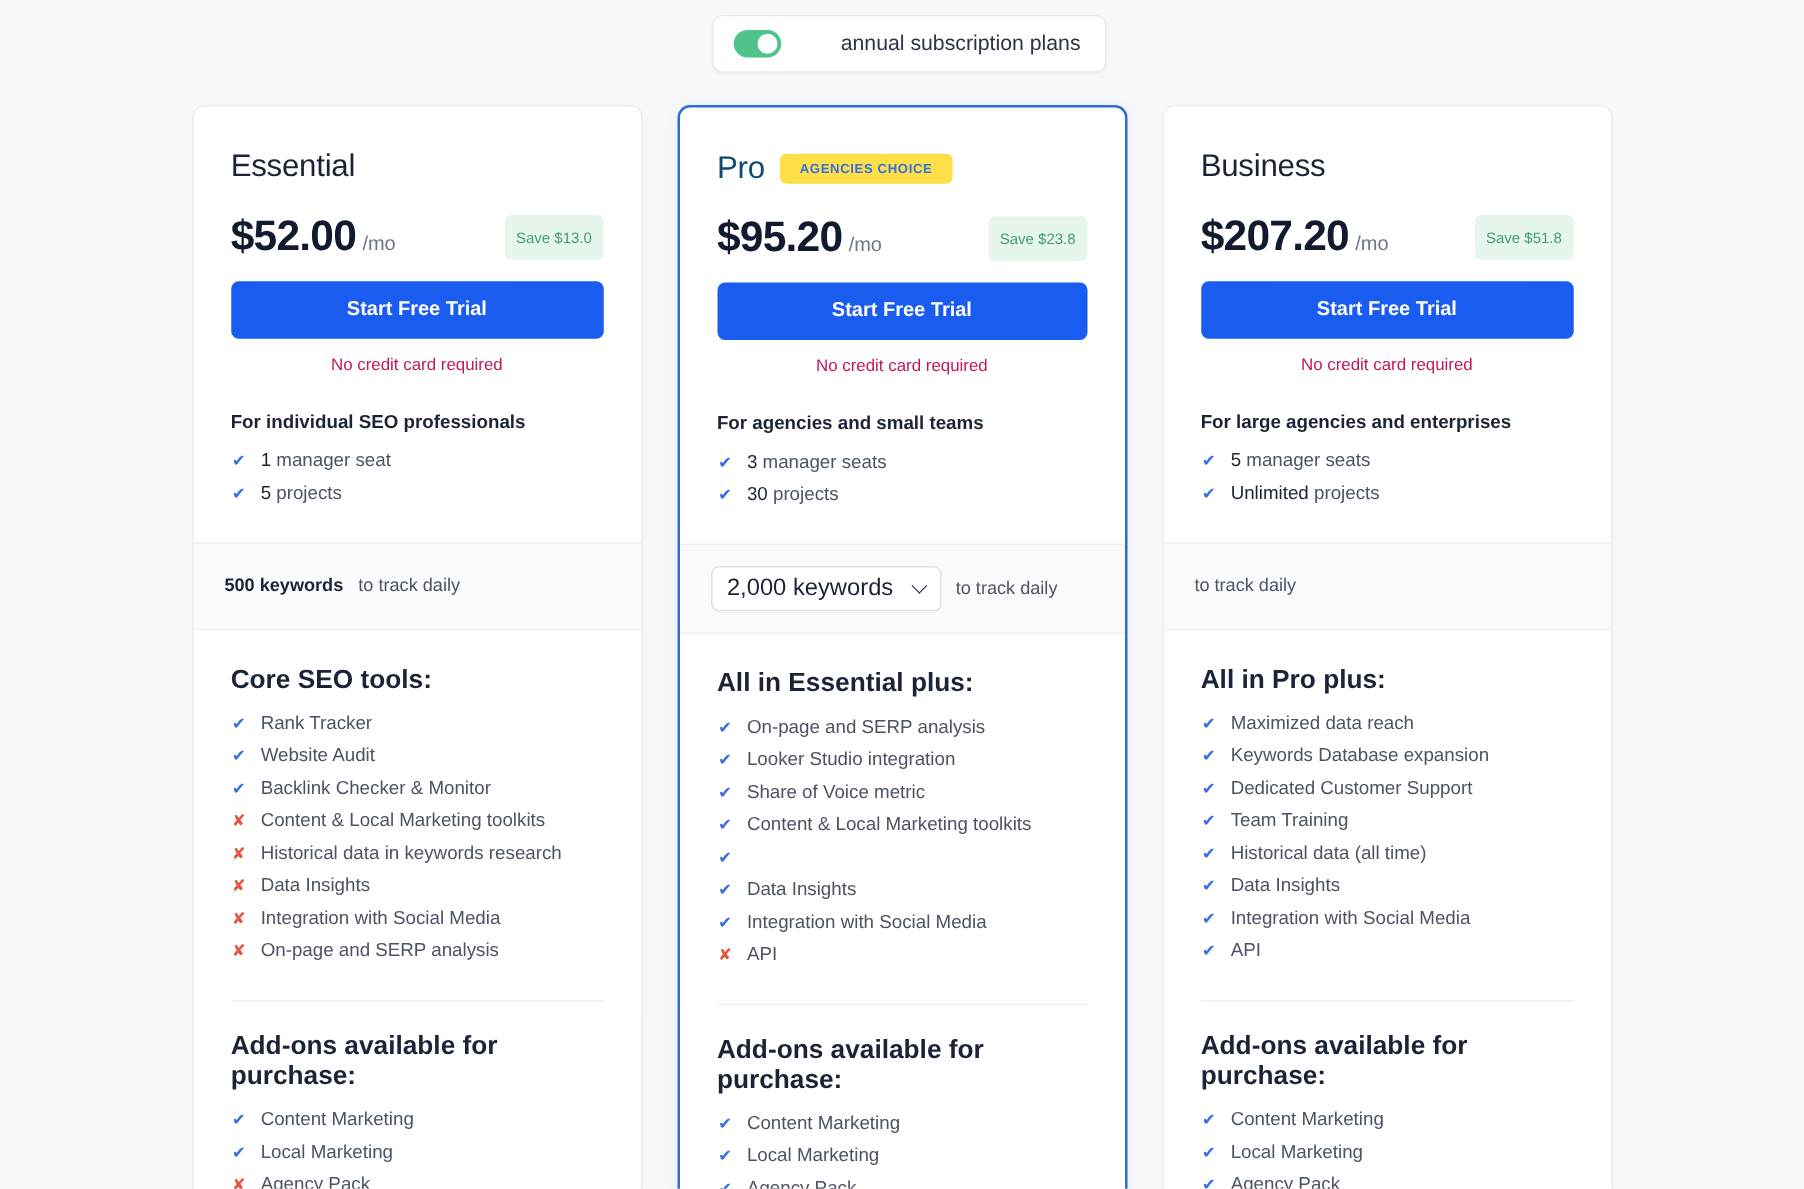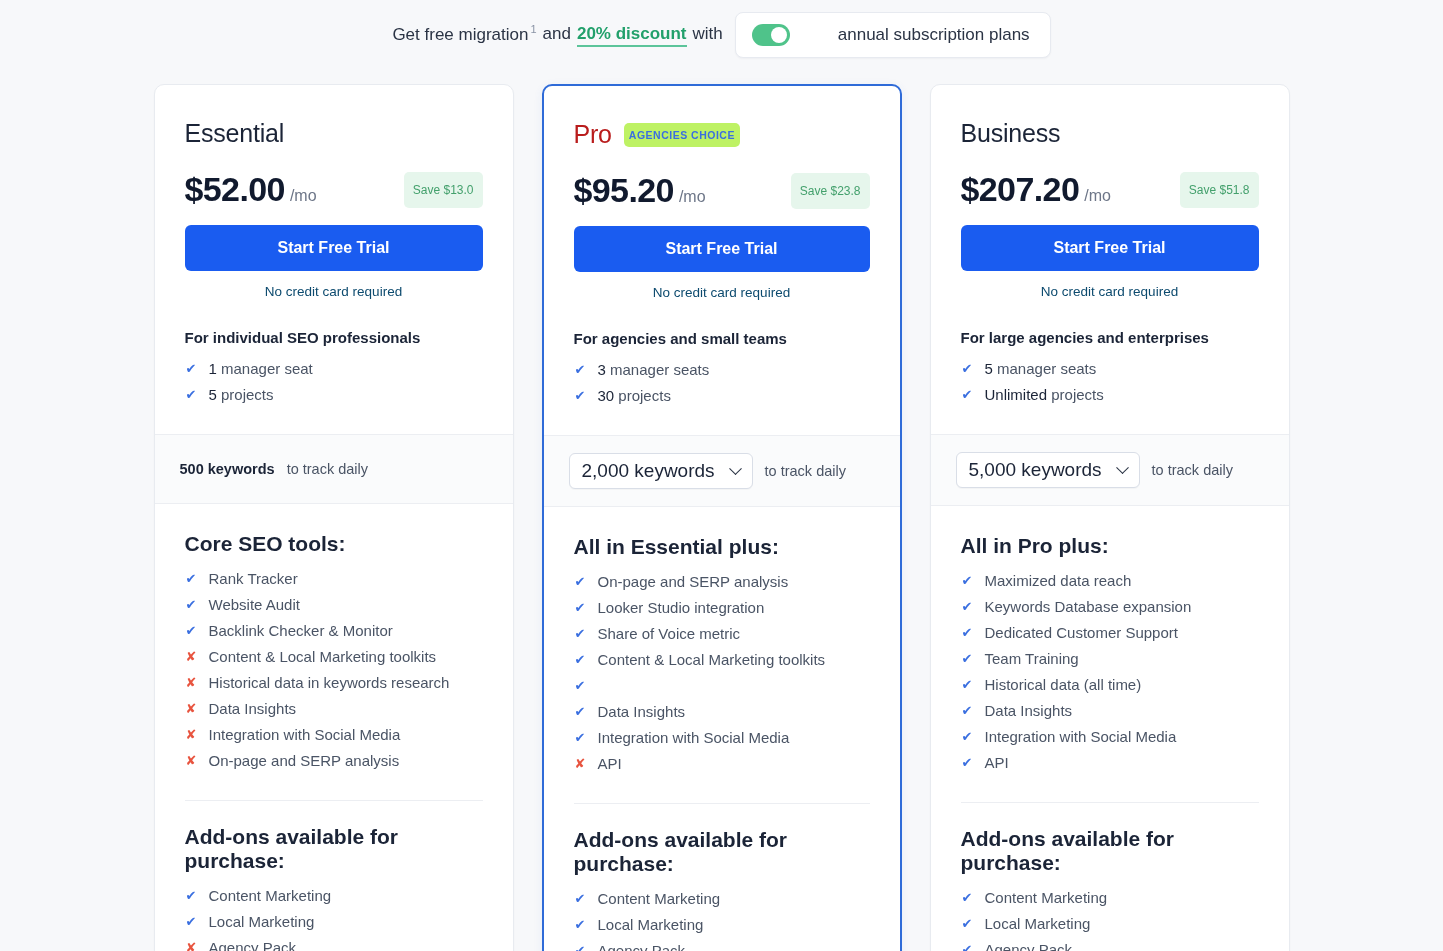--- a/index.html
+++ b/index.html
@@ -108,28 +108,28 @@
     align-items: center;
     gap: 12px;
     padding-top: 34px;
   }
   .plan-name {
     font-size: 25px;
     font-weight: 400;
     color: #1b2437;
     letter-spacing: -.2px;
   }
-  .plan-name.blue { color: #b91c1c; text-align: center; }
+  .plan-name.blue { color: #0c4a6e; text-align: center; }
   .badge-choice {
-    background: #bef264;
+    background: #fde047;
     color: #3a6fe0;
     font-size: 10.5px;
     font-weight: 700;
     letter-spacing: .5px;
-    padding: 6px 5px;
+    padding: 6px 16px;
     border-radius: 5px;
     white-space: nowrap;
   }
 
   .price-row {
     display: flex;
     align-items: baseline;
     margin-top: 22px;
     position: relative;
   }
@@ -165,21 +165,21 @@
     border-radius: 6px;
     height: 46px;
     font-size: 16px;
     font-weight: 700;
     font-family: inherit;
     cursor: pointer;
   }
   .cta-note {
     text-align: center;
     font-size: 13.5px;
-    color: #0c4a6e;
+    color: #be185d;
     margin-top: 13px;
   }
 
   .audience {
     font-size: 15px;
     font-weight: 700;
     color: #1b2437;
     margin-top: 30px;
   }
 
@@ -253,28 +253,20 @@
   .divider {
     border-top: 1px solid #eceef2;
     margin: 26px 0 0 0;
   }
   .addons { padding-top: 24px; padding-bottom: 34px; }
 </style>
 </head>
 <body>
 
 <div class="promo-bar">
-  <div class="promo-text">
-    <span class="promo-lead">
-      <span>Get free migration</span><span class="promo-sup">1</span>
-    </span>
-    <span>and</span>
-    <span class="promo-accent">20% discount</span>
-    <span>with</span>
-  </div>
 
   <div class="toggle-box">
     <div class="switch">
       <div class="knob"></div>
     </div>
     <span class="toggle-label">annual subscription plans</span>
   </div>
 </div>
 
 <div class="cards">
@@ -471,24 +463,20 @@
             <span class="ico yes">✔</span>
             <span class="txt"><span class="dark">5</span> <span>manager seats</span></span>
           </li>
           <li>
             <span class="ico yes">✔</span>
             <span class="txt"><span class="dark">Unlimited</span> <span>projects</span></span>
           </li>
         </ul>
       </div>
       <div class="kw-band">
-        <div class="kw-select">
-          <span>5,000 keywords</span>
-          <span class="chev"></span>
-        </div>
         <span class="kw-suffix">to track daily</span>
       </div>
       <div class="card-pad">
         <div class="section">
           <div class="sect-title">All in Pro plus:</div>
           <ul class="feat">
             <li>
               <span class="ico yes">✔</span>
               <span class="txt">Maximized data reach</span>
             </li>

